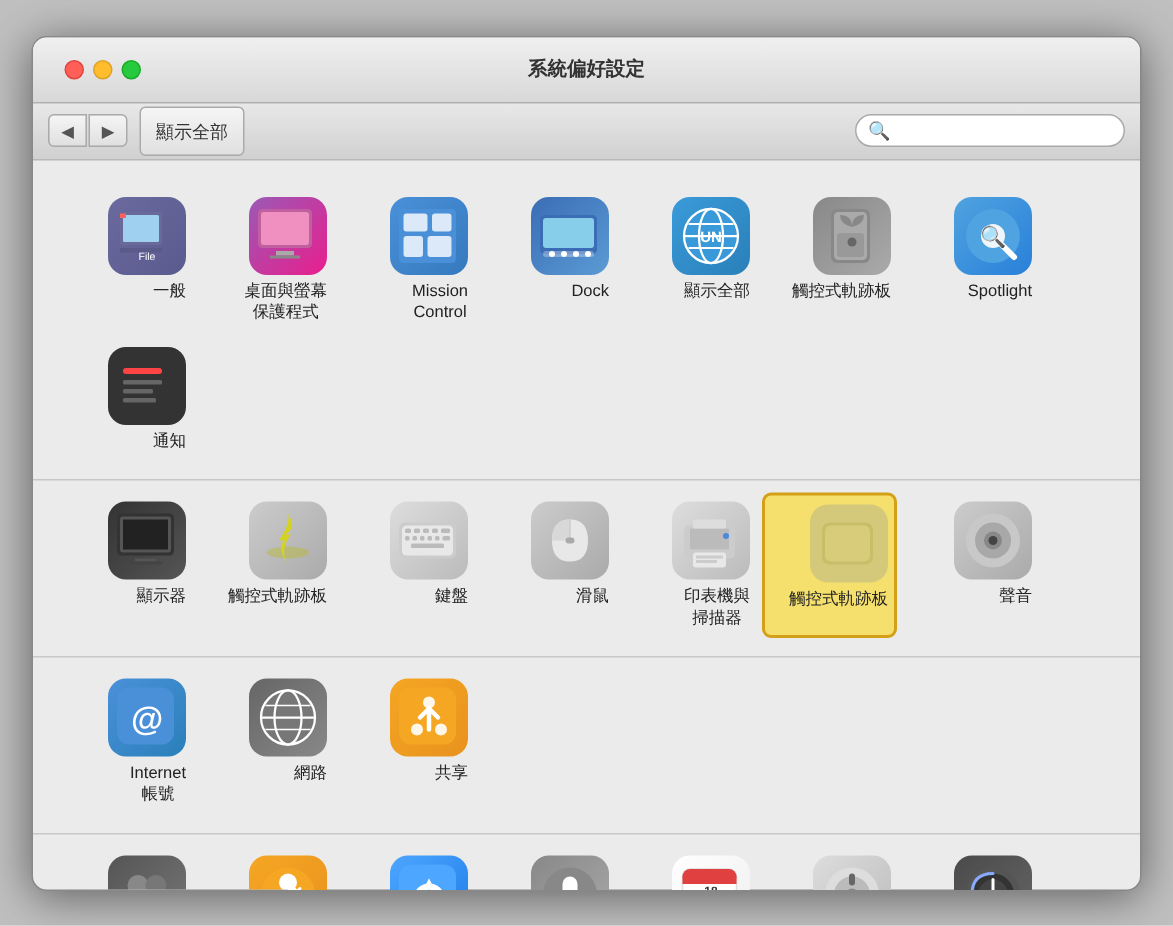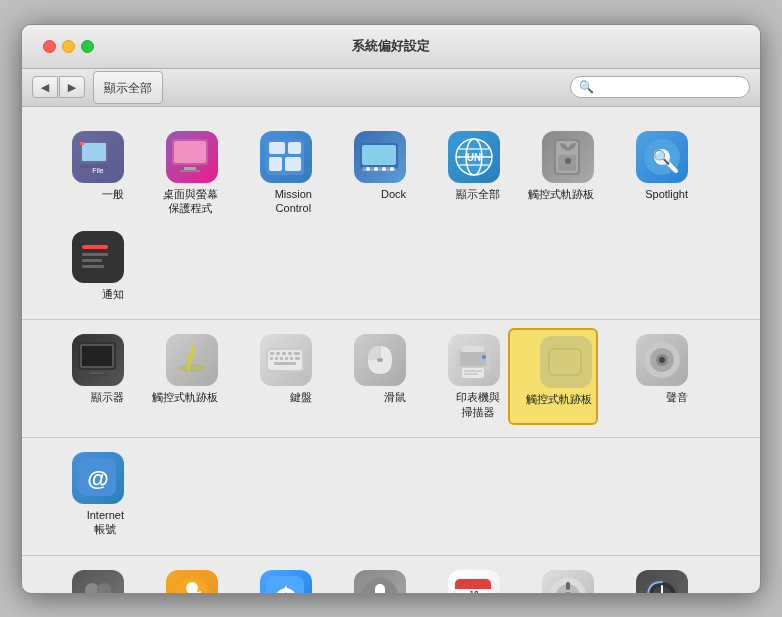--- a/index.html
+++ b/index.html
@@ -417,20 +417,45 @@
       <div class="icons-grid">
         <div class="icon-item">
           <div class="icon-img icon-internet">
             <svg width="44" height="44" viewBox="0 0 44 44">
               <rect x="2" y="2" width="38" height="38" rx="8" fill="#4a90d9"></rect>
               <text x="22" y="30" text-anchor="middle" fill="white" font-size="22" font-weight="bold">@</text>
             </svg>
           </div>
           <span class="icon-label">Internet<br>帳號</span>
         </div>
+        <div class="icon-item">
+          <div class="icon-img icon-network">
+            <svg width="44" height="44" viewBox="0 0 44 44">
+              <circle cx="22" cy="22" r="18" fill="#777"></circle>
+              <ellipse cx="22" cy="22" rx="9" ry="18" fill="none" stroke="white" stroke-width="1.5"></ellipse>
+              <line x1="4" y1="22" x2="40" y2="22" stroke="white" stroke-width="1.5"></line>
+              <line x1="7" y1="14" x2="37" y2="14" stroke="white" stroke-width="1"></line>
+              <line x1="7" y1="30" x2="37" y2="30" stroke="white" stroke-width="1"></line>
+              <circle cx="22" cy="22" r="18" fill="none" stroke="white" stroke-width="1.5"></circle>
+            </svg>
+          </div>
+          <span class="icon-label">網路</span>
+        </div>
+        <div class="icon-item">
+          <div class="icon-img icon-sharing">
+            <svg width="44" height="44" viewBox="0 0 44 44">
+              <rect x="2" y="2" width="38" height="38" rx="8" fill="#f5a623"></rect>
+              <path d="M22 30 L22 16 M22 16 L16 22 M22 16 L28 22" stroke="white" stroke-width="3" stroke-linecap="round" fill="none"></path>
+              <circle cx="14" cy="30" r="4" fill="white" opacity="0.9"></circle>
+              <circle cx="30" cy="30" r="4" fill="white" opacity="0.9"></circle>
+              <circle cx="22" cy="12" r="4" fill="white" opacity="0.9"></circle>
+            </svg>
+          </div>
+          <span class="icon-label">共享</span>
+        </div>
       </div>
     </div>
 
     <div class="section">
       <div class="icons-grid">
         <div class="icon-item">
           <div class="icon-img icon-users">
             <svg width="44" height="44" viewBox="0 0 44 44">
               <circle cx="16" cy="16" r="7" fill="#888"></circle>
               <circle cx="28" cy="16" r="7" fill="#777"></circle>

